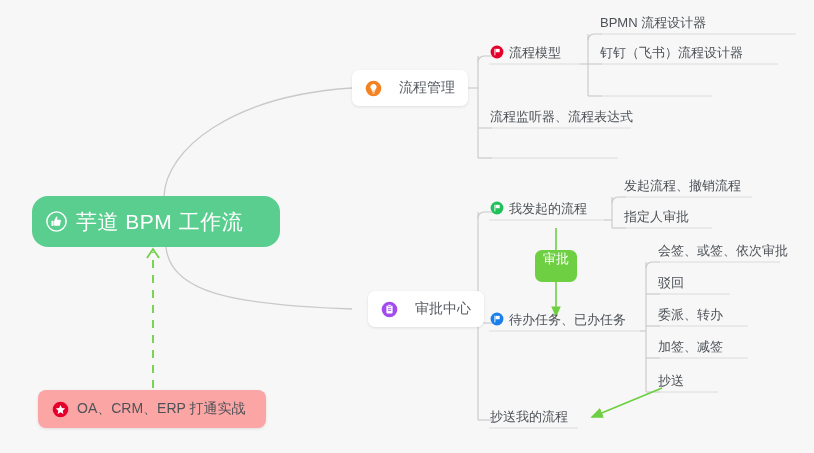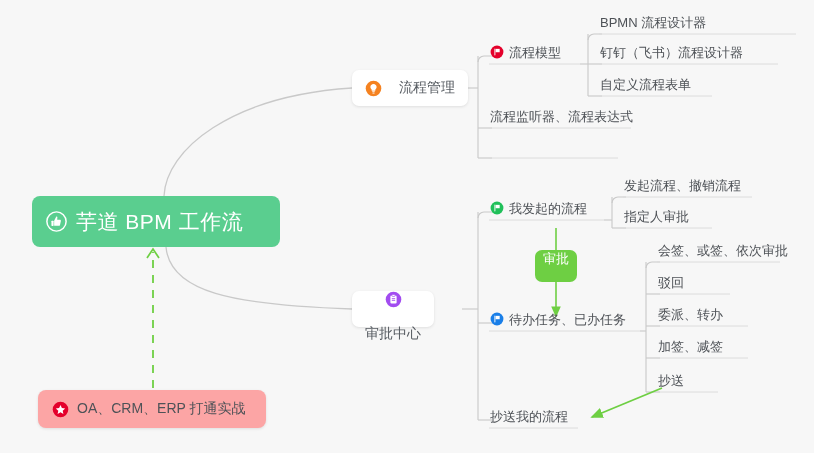--- a/index.html
+++ b/index.html
@@ -12,21 +12,21 @@
   }
   #canvas{position:absolute;left:0;top:0;width:814px;height:453px;}
   svg.wires{position:absolute;left:0;top:0;width:814px;height:453px;pointer-events:none;}
 
   
   .root-node{
     position:absolute;
     left:32px;top:196px;
     width:248px;height:51px;
     background:#5ACE8F;
-    border-radius:8px;
+    border-radius:16px;
     display:flex;align-items:center;
     padding:0 14px;
     box-sizing:border-box;
     gap:9px;
   }
   .root-label{
     color:#ffffff;
     font-size:21px;
     letter-spacing:.5px;
     white-space:nowrap;
@@ -178,21 +178,21 @@
   <div class="branch-node" style="left:352px;top:70px;">
     <svg class="branch-ico" viewBox="0 0 24 24">
       <circle cx="12" cy="12" r="11" fill="#F58220"></circle>
       <path d="M12 5.6 C9.4 5.6 7.6 7.5 7.6 9.8 C7.6 11.4 8.6 12.5 9.4 13.4 L9.4 15.0 L14.6 15.0 L14.6 13.4 C15.4 12.5 16.4 11.4 16.4 9.8 C16.4 7.5 14.6 5.6 12 5.6 Z" fill="#ffffff"></path>
       <rect x="10.0" y="15.9" width="4.0" height="1.5" rx="0.7" fill="#ffffff"></rect>
       <rect x="10.5" y="17.9" width="3.0" height="1.3" rx="0.6" fill="#ffffff"></rect>
     </svg>
     <span class="branch-label">流程管理</span>
   </div>
 
-  <div class="branch-node" style="left:352px;top:291px;flex-direction:column;">
+  <div class="branch-node" style="left:368px;top:291px;">
     <svg class="branch-ico" viewBox="0 0 24 24">
       <circle cx="12" cy="12" r="11" fill="#A24CF0"></circle>
       <rect x="7.6" y="6.4" width="8.8" height="11.4" rx="1.6" fill="#ffffff"></rect>
       <rect x="9.8" y="5.0" width="4.4" height="2.8" rx="1.2" fill="#ffffff" stroke="#A24CF0" stroke-width="0.9"></rect>
       <rect x="9.4" y="10.3" width="5.2" height="1.2" rx="0.6" fill="#A24CF0"></rect>
       <rect x="9.4" y="13.0" width="5.2" height="1.2" rx="0.6" fill="#A24CF0"></rect>
     </svg>
     <span class="branch-label">审批中心</span>
   </div>
 
@@ -203,23 +203,20 @@
       <path d="M9.6 6.6 L16.6 6.6 L16.6 12.4 L9.6 12.4 Z" fill="#ffffff"></path>
     </svg><span>流程模型</span>
   </div>
 
   <div class="leaf" style="left:600px;top:14px;">
     <span>BPMN 流程设计器</span>
   </div>
   <div class="leaf" style="left:600px;top:44px;">
     <span>钉钉（飞书）流程设计器</span>
   </div>
-  <div class="leaf" style="left:600px;top:76px;">
-    <span>自定义流程表单</span>
-  </div>
 
   <div class="leaf" style="left:490px;top:108px;">
     <span>流程监听器、流程表达式</span>
   </div>
 
   <div class="leaf" style="left:490px;top:200px;">
     <svg class="ico" viewBox="0 0 24 24">
       <circle cx="12" cy="12" r="11" fill="#20C05A"></circle>
       <rect x="7.6" y="6.2" width="1.6" height="11.6" rx="0.7" fill="#ffffff"></rect>
       <path d="M9.6 6.6 L16.6 6.6 L16.6 12.4 L9.6 12.4 Z" fill="#ffffff"></path>

